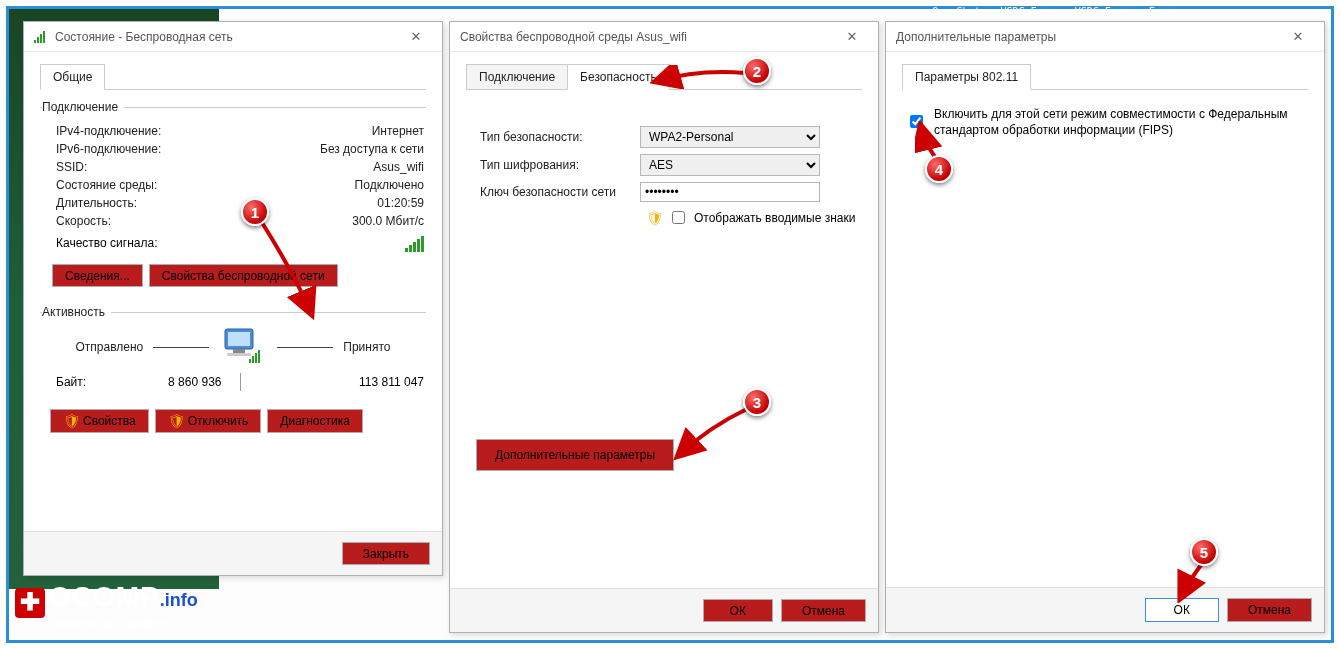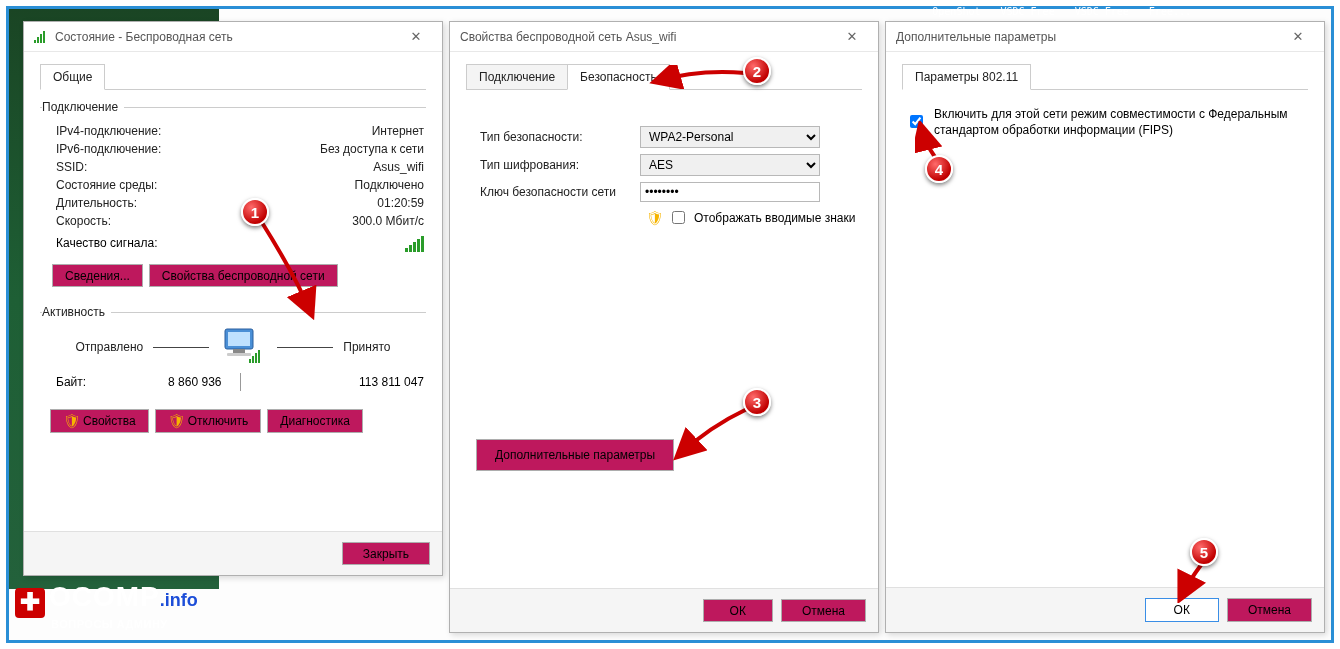--- a/index.html
+++ b/index.html
@@ -97,21 +97,21 @@
   .signal-bars span:nth-child(1){height:4px}
   .signal-bars span:nth-child(2){height:7px}
   .signal-bars span:nth-child(3){height:10px}
   .signal-bars span:nth-child(4){height:13px}
   .signal-bars span:nth-child(5){height:16px}
 
   .btn {
     display: inline-flex; align-items: center; gap: 4px;
     padding: 3px 12px;
     border: 1px solid #adadad;
-    background: #be185d;
+    background: #b91c1c;
     min-height: 23px;
     cursor: default;
   }
   .btn.primary { border:1px solid #3a8ee6; background:#fff; padding:4px 28px;}
   .row-btns { display:flex; gap:6px; padding: 2px 0 2px 10px;}
   .computer-icon {
     width: 48px; height: 40px; position:relative;
   }
   .computer-icon svg { width:100%; height:100%;}
   .activity-label-row {
@@ -295,21 +295,21 @@
         <span class="btn">Диагностика</span>
       </div>
     </div>
     <div class="bottom-btns">
       <span class="btn" style="padding:3px 20px">Закрыть</span>
     </div>
   </div>
 
   <div class="window" style="left:440px; top:12px; width:430px; height:612px;">
     <div class="titlebar">
-      <div class="title">Свойства беспроводной сеть Asus_wifi</div>
+      <div class="title">Свойства беспроводной среды Asus_wifi</div>
       <div class="close-btn">✕</div>
     </div>
     <div class="content">
       <div class="tabs">
         <div class="tab">Подключение</div>
         <div class="tab active">Безопасность</div>
       </div>
 
       <div style="height:20px"></div>
       <div class="form-row">

